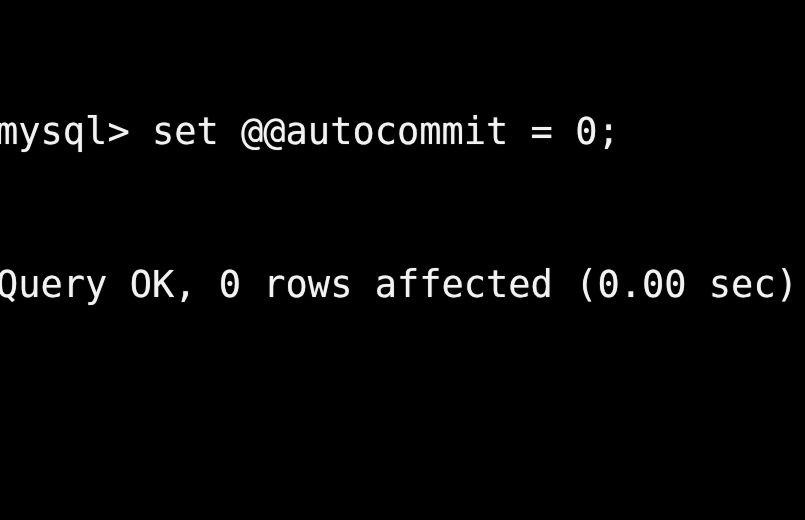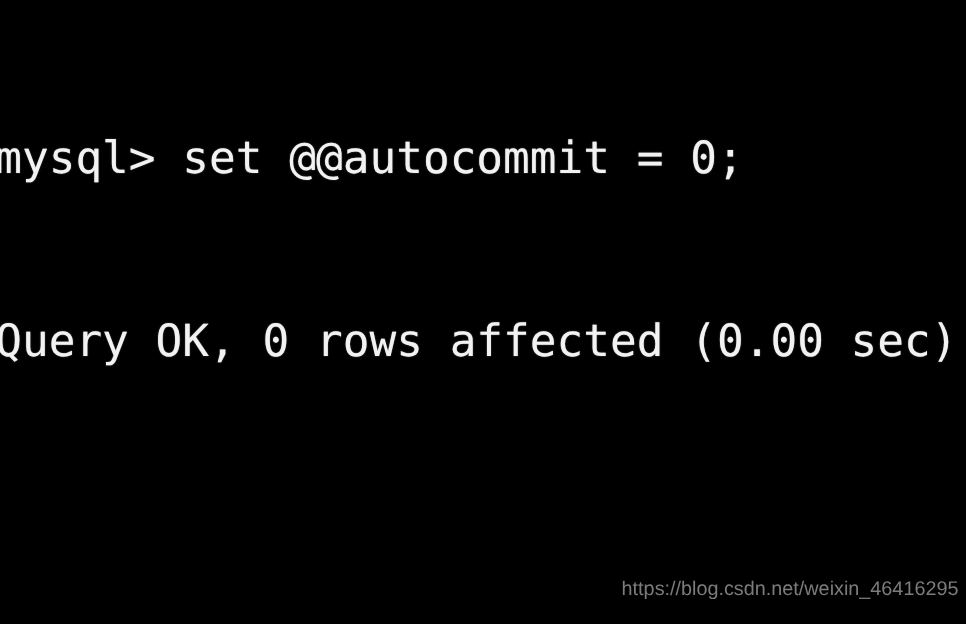--- a/index.html
+++ b/index.html
@@ -72,15 +72,14 @@
     
     
     
     
     
     
   </div>
 
   <div id="blurlayer"></div>
 
-  <div id="watermark">https://blog.csdn.net/weixin_46416295</div>
 
 </div>
 
 </body></html>

